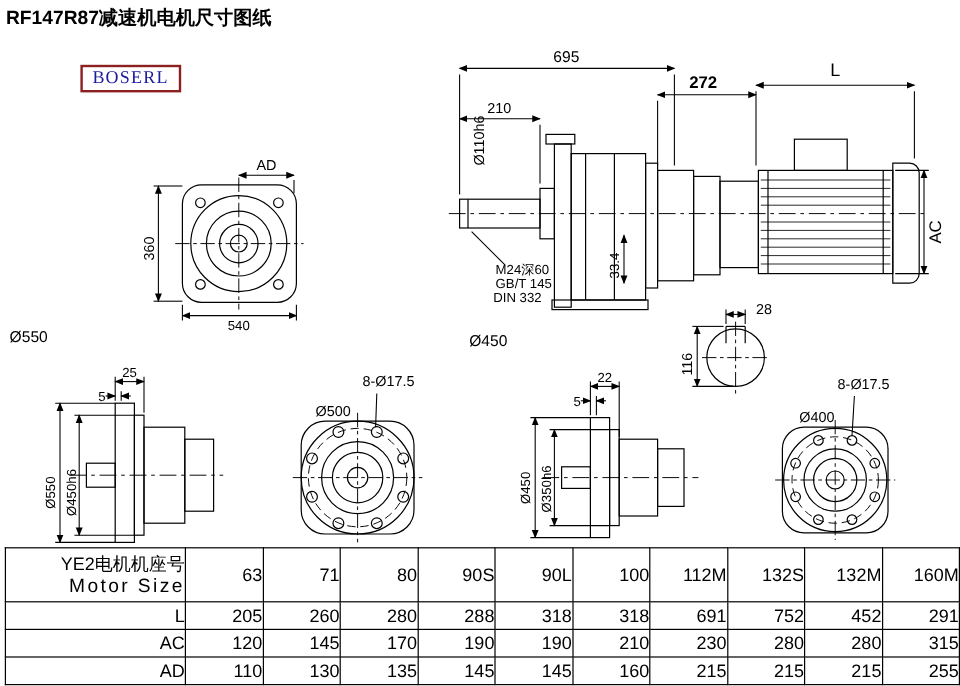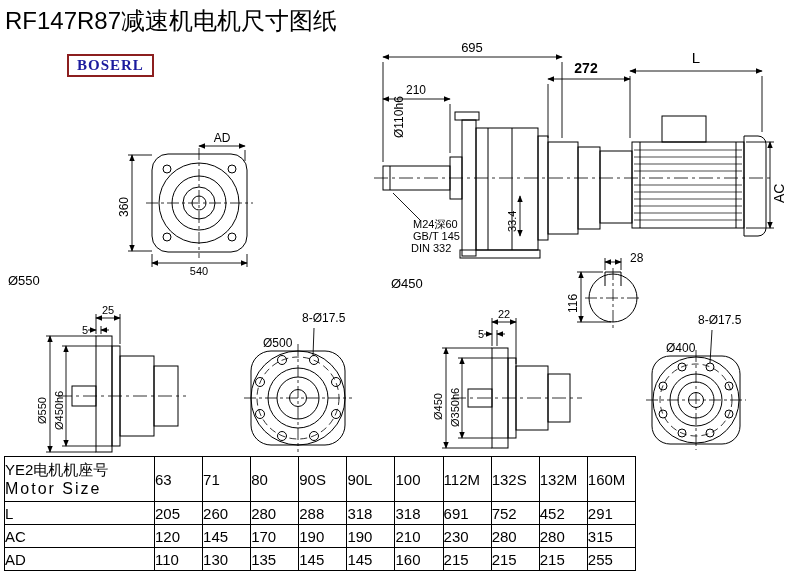--- a/index.html
+++ b/index.html
@@ -1,29 +1,29 @@
 <!DOCTYPE html>
 <html><head>
 <meta charset="utf-8">
 <style>
   html,body{margin:0;padding:0;}
   body{
     width:800px;height:572px;position:relative;background:#fff;overflow:hidden;
     font-family:"Liberation Sans",sans-serif;color:#000;
   }
-  #title{position:absolute;left:5px;top:5px;font-size:24px;font-weight:400;white-space:nowrap;}
+  #title{position:absolute;left:5px;top:5px;font-size:16px;font-weight:700;white-space:nowrap;}
   #logo{
     position:absolute;left:67px;top:54px;padding:1px 8px;
     border:2px solid #8c1f1f;color:#1b1b9e;font-family:"Liberation Serif",serif;
-    font-weight:700;font-size:15px;letter-spacing:1px;background:#fff;
+    font-weight:400;font-size:15px;letter-spacing:1px;background:#fff;
   }
   svg#drawing{position:absolute;left:0;top:0;}
   table#sizes{
-    position:absolute;left:4px;top:456px;width:632px;
-    border-collapse:collapse;table-layout:fixed;text-align:left;font-size:15px;
+    position:absolute;left:4px;top:456px;width:796px;
+    border-collapse:collapse;table-layout:fixed;text-align:right;font-size:15px;
   }
   table#sizes th,table#sizes td{border:1px solid #000;padding:0;height:22px;font-weight:400;}
   table#sizes thead th{height:44px;}
   #hdr-en{letter-spacing:2px;font-size:16px;}
   .dimtxt{font-family:"Liberation Sans",sans-serif;fill:#000;}
 </style>
 </head>
 <body>
 
 <div id="title">RF147R87减速机电机尺寸图纸</div>

